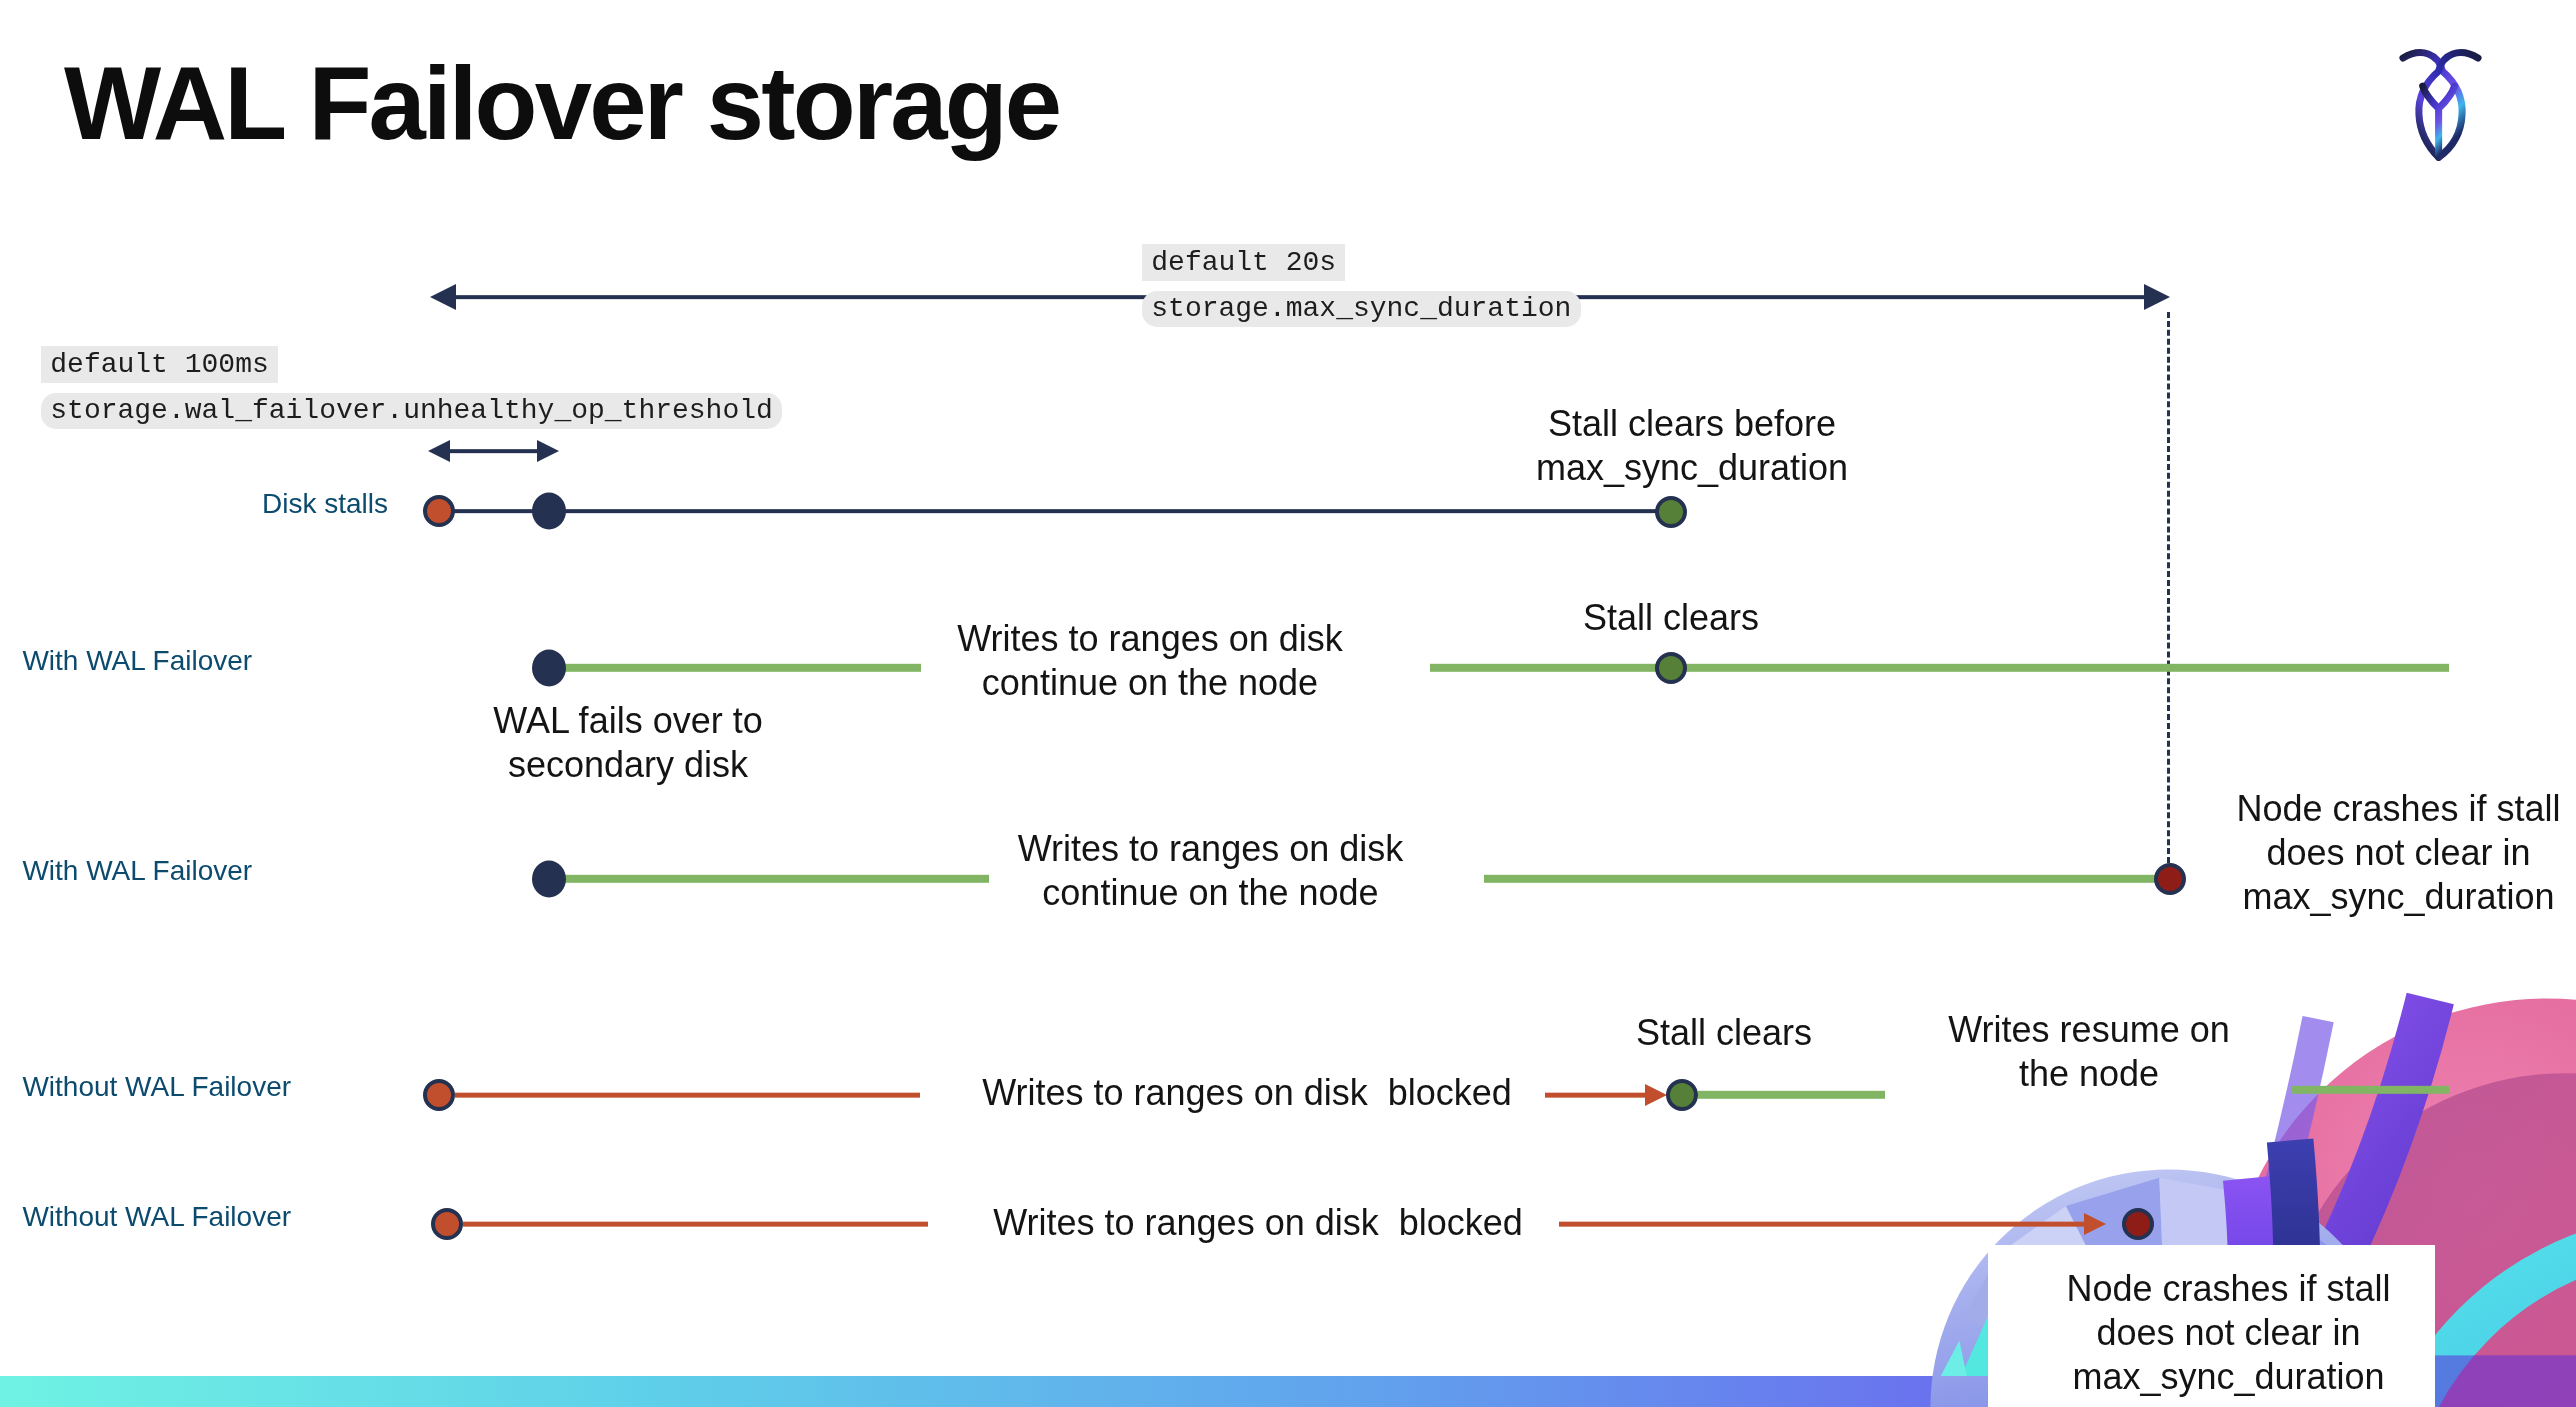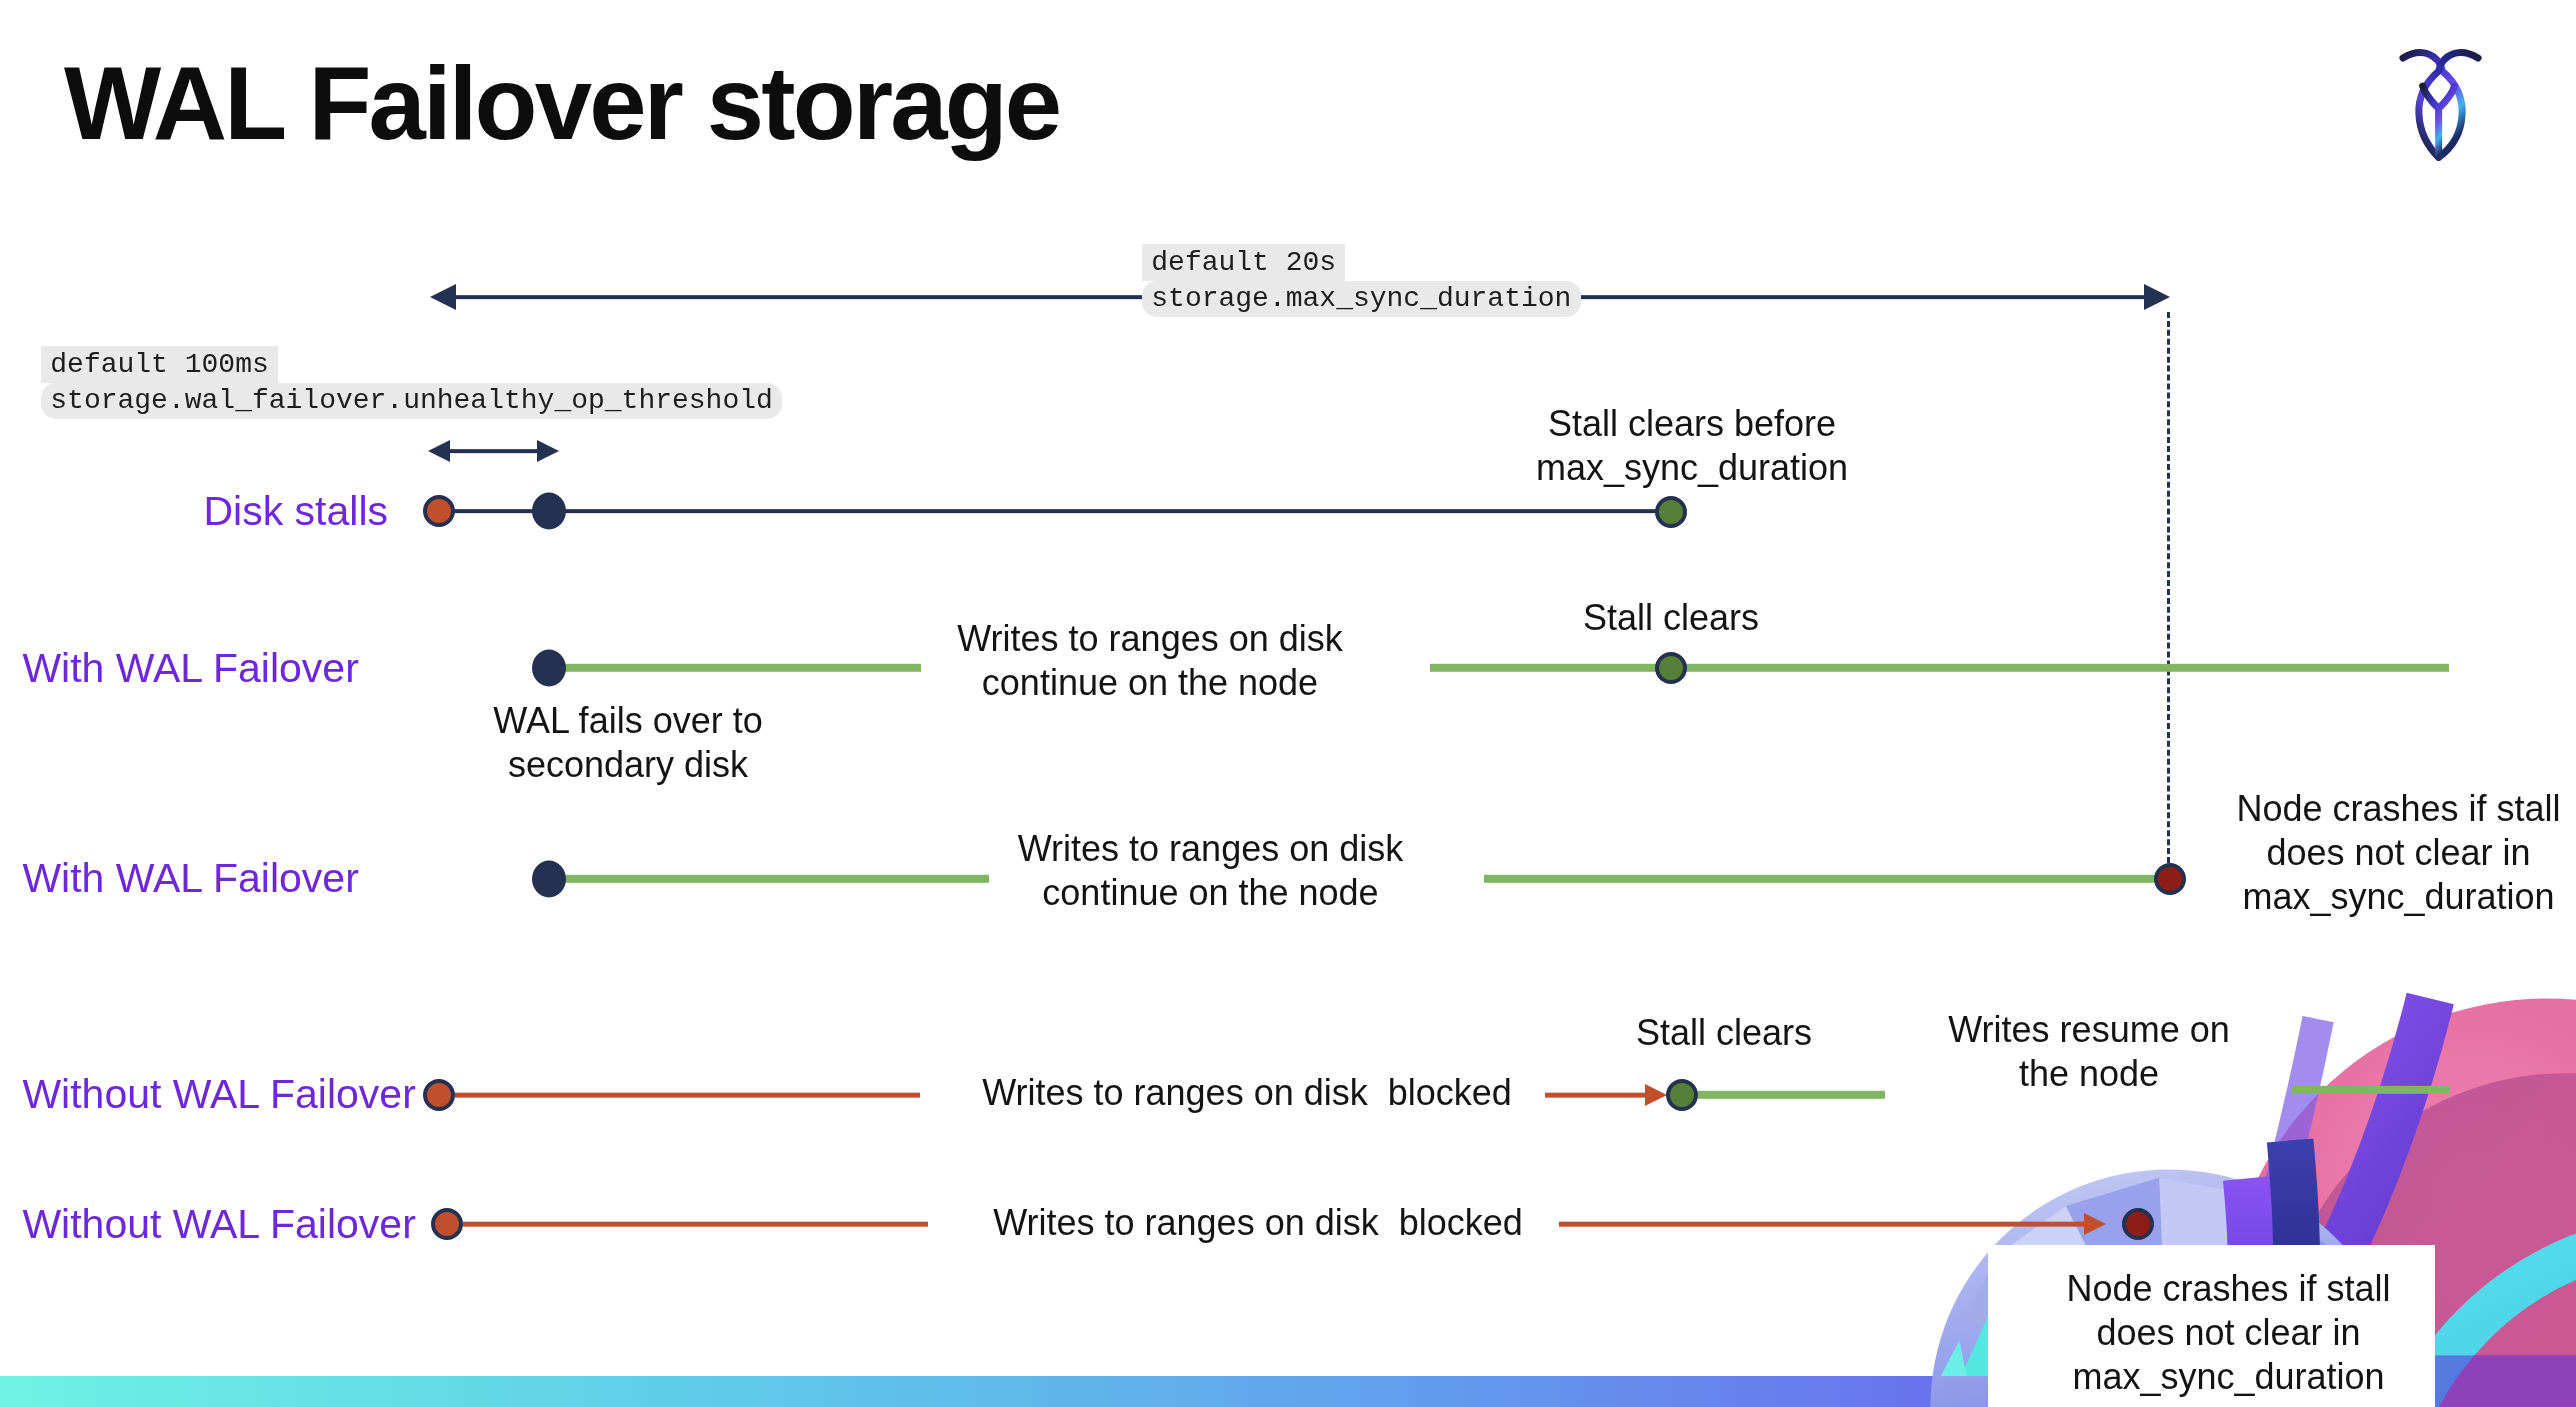--- a/index.html
+++ b/index.html
@@ -3,30 +3,30 @@
 <meta charset="utf-8">
 <style>
   html,body{margin:0;padding:0;background:#ffffff;}
   #slide{
     position:relative;width:2576px;height:1408px;background:#ffffff;
     overflow:hidden;font-family:"Liberation Sans",sans-serif;color:#111;
   }
   .abs{position:absolute;}
   
   .title{font-size:103px;font-weight:800;letter-spacing:-2.8px;color:#0d0d0d;white-space:nowrap;}
-  .rowlabel{font-size:41px;color:#6d28d9;white-space:nowrap;z-index:4;}
+  .rowlabel{font-size:28px;color:#0c4a6e;white-space:nowrap;z-index:4;}
   .ann{font-size:36px;line-height:44px;color:#141414;white-space:pre-wrap;z-index:4;text-align:center;}
   .center{text-align:center;}
   .right{text-align:right;}
   .mono{
     font-family:"Liberation Mono","DejaVu Sans Mono",monospace;
     font-size:28px;color:#1d1d1d;z-index:5;
   }
   .mono span{background:#e9e9e9;padding:2.8px 9.3px;display:inline-block;}
-  .mono .l2{margin-top:0;border-radius:15px;}
+  .mono .l2{margin-top:10px;border-radius:15px;}
   
   .hline{position:absolute;height:3.7px;background:#243150;transform:translateY(-50%);z-index:4;}
   .gline{position:absolute;height:8.4px;background:#82b563;transform:translateY(-50%);z-index:4;}
   .rline{position:absolute;height:4.7px;background:#c14f2e;transform:translateY(-50%);z-index:4;}
   .vdash{position:absolute;width:0;border-left:3.7px dashed #243150;z-index:3;}
   .dot{position:absolute;width:32px;height:32px;border:4.7px solid #243150;border-radius:50%;
        box-sizing:border-box;transform:translate(-50%,-50%);z-index:5;}
   .dot.navy{background:#243150;width:34px;height:37px;}
   .dot.red{background:#c14f2e;}
   .dot.green{background:#567f37;}

